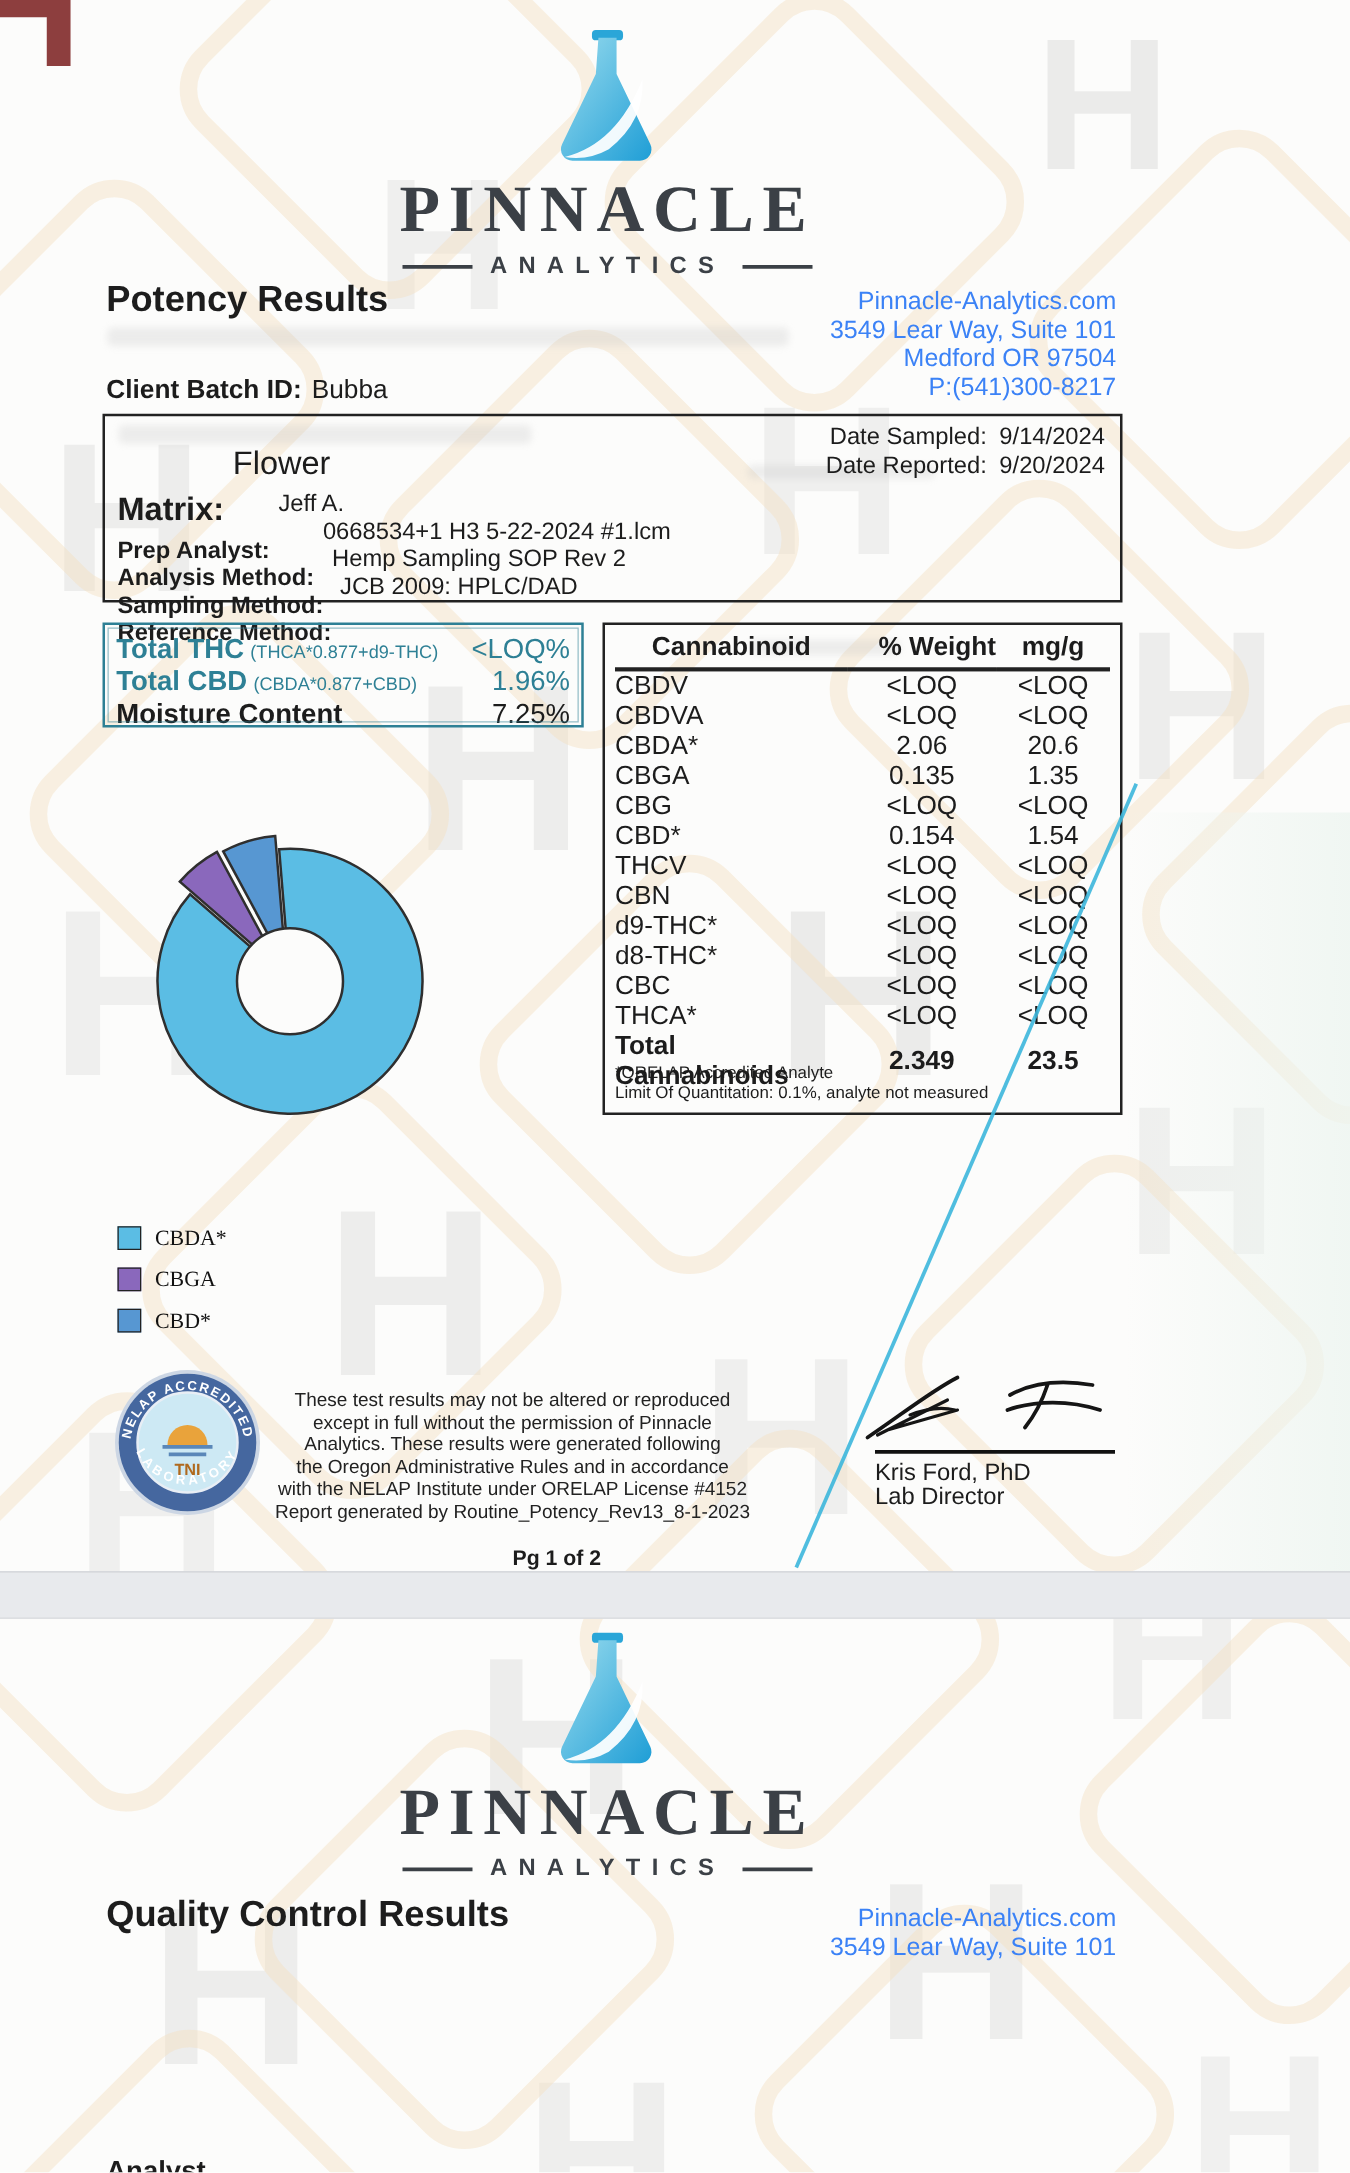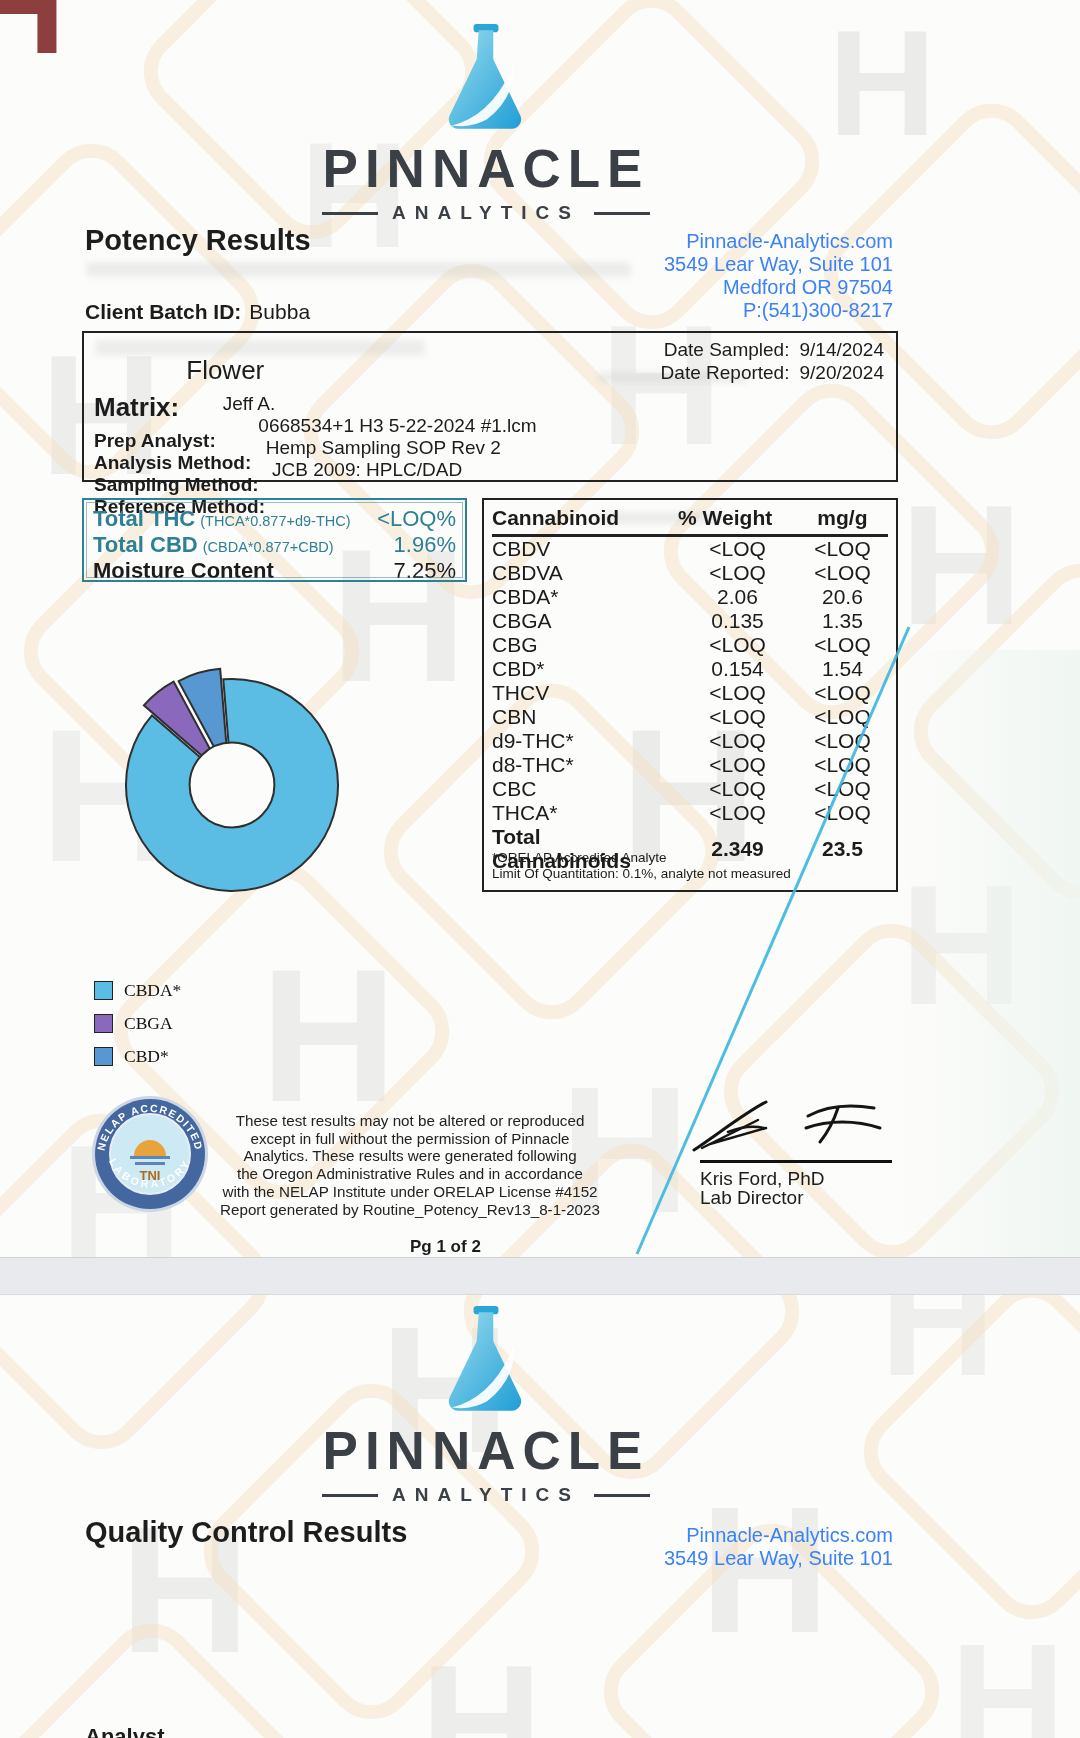--- a/index.html
+++ b/index.html
@@ -13,21 +13,21 @@
   .wm-h::after{content:"H";}
   .wm-d{position:absolute;border-style:solid;border-color:#f3dfc2;border-radius:44px;transform:rotate(45deg);}
   .wm-red{position:absolute;left:-30px;top:-58px;font-size:132px;font-weight:bold;color:#7a1e1e;
           opacity:.85;z-index:1;line-height:1;}
   .wm-red::after{content:"H";}
   .tint{position:absolute;right:0;top:650px;width:180px;height:620px;z-index:1;
         background:linear-gradient(to left,#edf5f0,rgba(237,245,240,0));opacity:.8;}
   .smudge{position:absolute;background:#c4c4c4;opacity:.28;filter:blur(3px);border-radius:4px;z-index:1;}
   
   .brand{left:146px;width:680px;text-align:center;font-size:53px;font-weight:bold;
-         letter-spacing:7px;color:#3b4046;}
+         letter-spacing:7px;color:#3b4046;font-family:Liberation Serif, serif;}
   .analytics-row{left:146px;width:680px;display:flex;justify-content:center;align-items:center;gap:14px;}
   .analytics-row .dash{width:56px;height:3px;background:#3b4046;}
   .analytics-row .lbl{font-size:19px;font-weight:bold;letter-spacing:9px;color:#3b4046;}
   .doc-title{font-size:29px;font-weight:bold;color:#1d1d1d;}
   .contact{right:187px;text-align:right;font-size:20px;line-height:23px;color:#3b82f6;}
   .client{left:85px;font-size:21px;display:flex;gap:8px;}
   .client .lb{font-weight:bold;}
   
   .info-box{left:82px;top:331px;width:812px;height:147px;border:2px solid #222;}
   .info-row{position:absolute;left:10px;display:flex;gap:7px;white-space:nowrap;font-size:19px;}
@@ -41,22 +41,22 @@
   .summary-rows{position:absolute;left:9px;right:9px;top:6px;bottom:6px;display:flex;
                 flex-direction:column;justify-content:space-between;}
   .sum-row{display:flex;align-items:baseline;font-size:22px;font-weight:bold;}
   .sum-row .formula{font-size:14.5px;font-weight:normal;margin-left:5px;}
   .sum-row .val{margin-left:auto;font-weight:normal;}
   .sum-row.accent{color:#2e8095;}
   
   .ctable-box{left:482px;top:498px;width:412px;height:390px;border:2px solid #222;}
   .ctable{position:absolute;left:8px;right:6px;top:4px;border-collapse:collapse;width:396px;font-size:21px;}
   .ctable th{font-size:21px;font-weight:bold;border-bottom:3px solid #222;padding:2px 0 4px 0;}
-  .ctable th.n{text-align:left;width:47%;margin-left:28px;}
-  .ctable th.w{text-align:left;width:30%;}
+  .ctable th.n{text-align:center;width:47%;margin-left:28px;}
+  .ctable th.w{text-align:right;width:30%;}
   .ctable th.m{text-align:center;width:23%;}
   .ctable td{height:23.6px;padding:0;}
   .ctable td.n{text-align:left;}
   .ctable td.w,.ctable td.m{text-align:center;}
   .ctable tr.total td{font-weight:bold;}
   .ct-foot{position:absolute;left:8px;bottom:8px;font-size:13.5px;line-height:16px;}
   
   .legend{left:94px;top:974px;}
   .lg-item{display:flex;align-items:center;height:33px;}
   .lg-item .sw{width:17px;height:17px;border:1.6px solid #222;margin-right:11px;}

